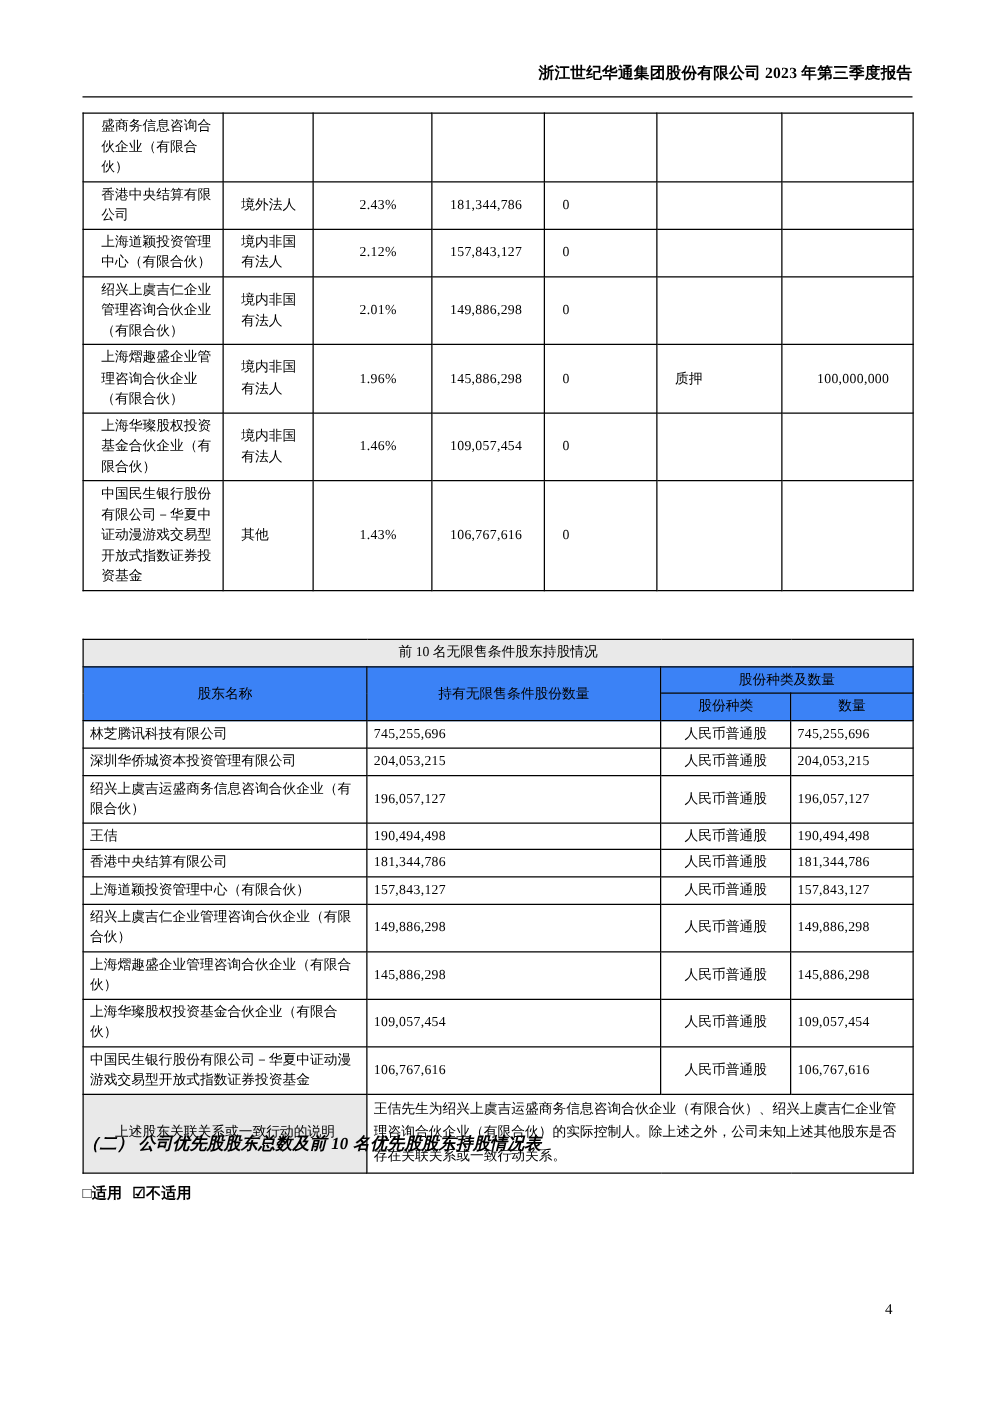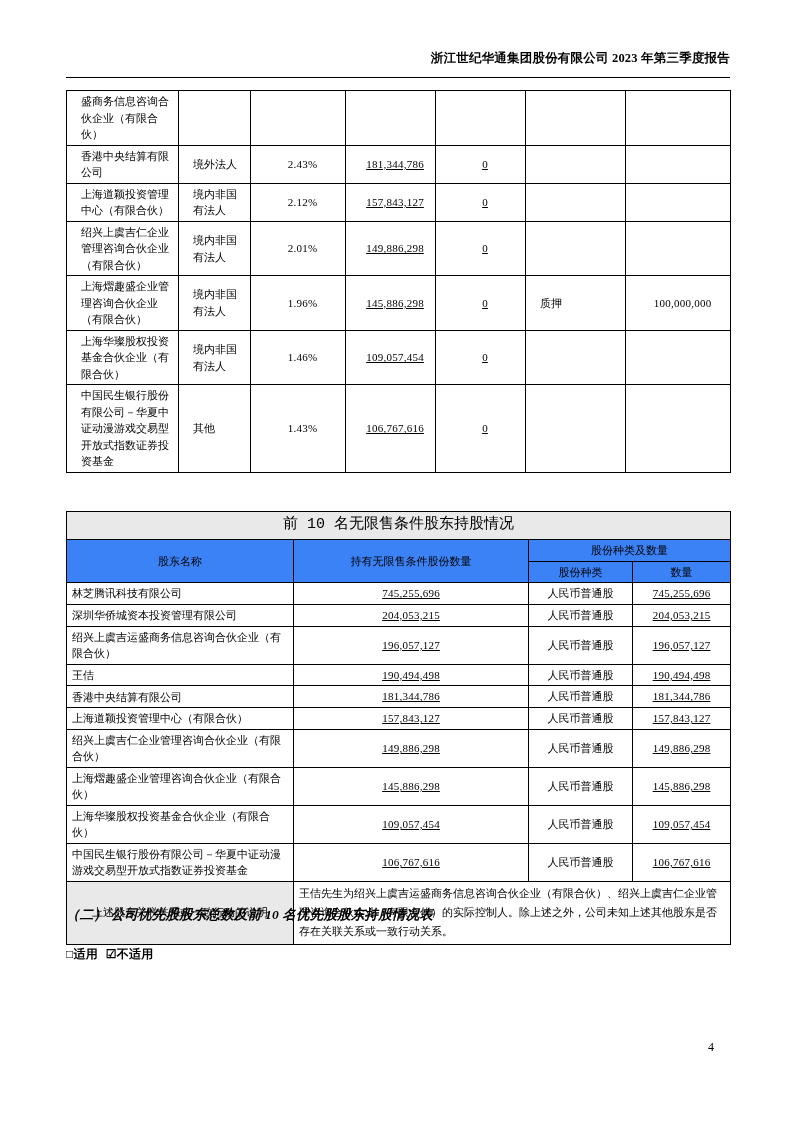--- a/index.html
+++ b/index.html
@@ -57,44 +57,42 @@
   .tbl td, .tbl th {
     border: 0.9px solid #000;
     padding: 2px 5px;
     vertical-align: middle;
     font-weight: normal;
     word-break: break-all;
   }
   .c { text-align: center; }
   .l { text-align: left; }
   .num {
-    text-align: center;
+    text-align: left;
     font-family: "Liberation Serif", "DejaVu Serif", serif;
     letter-spacing: .25px;
     padding-right: 7px;
-    text-decoration: underline;
   }
   .numc {
     text-align: center;
     letter-spacing: .25px;
   }
 
   
   #table1 { top: 90px; }
   #table1 td { height: 14px; padding-left: 14px; }
   .t1-name { padding-left: 6px; padding-right: 3px; line-height: 1.5; }
 
   
   #table2 { top: 511px; }
   .banner {
     text-align: center;
     background: #e9e9e9;
-    font-size: 15px;
+    font-size: 11px;
     padding: 3px 0;
-    font-family: Liberation Mono, monospace;
   }
   .hdr { text-align: center; background: #3b82f6; font-size: 11px; }
   .rowname { padding-left: 6px; line-height: 1.5; }
   .explain-label {
     background: #e9e9e9;
     text-align: center;
     font-size: 11px;
     padding: 4px 8px;
   }
   .explain-body {

